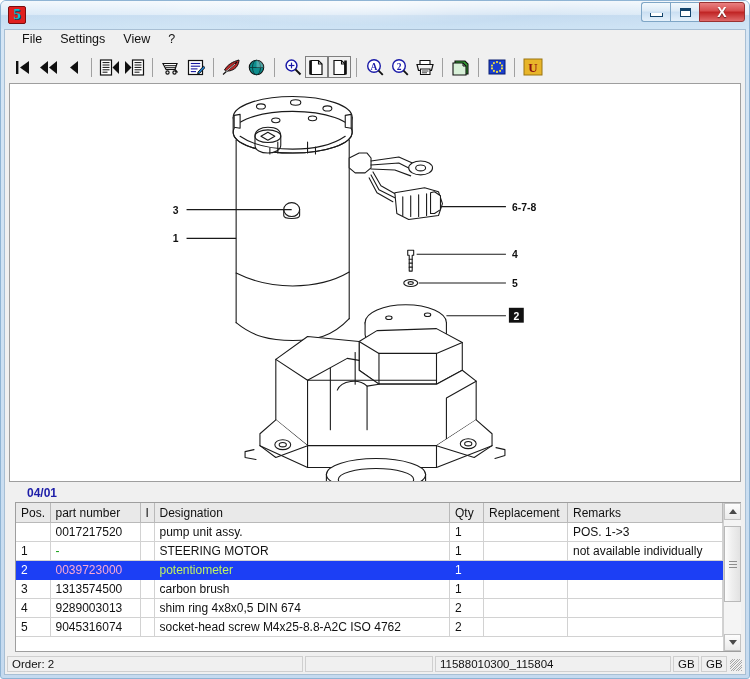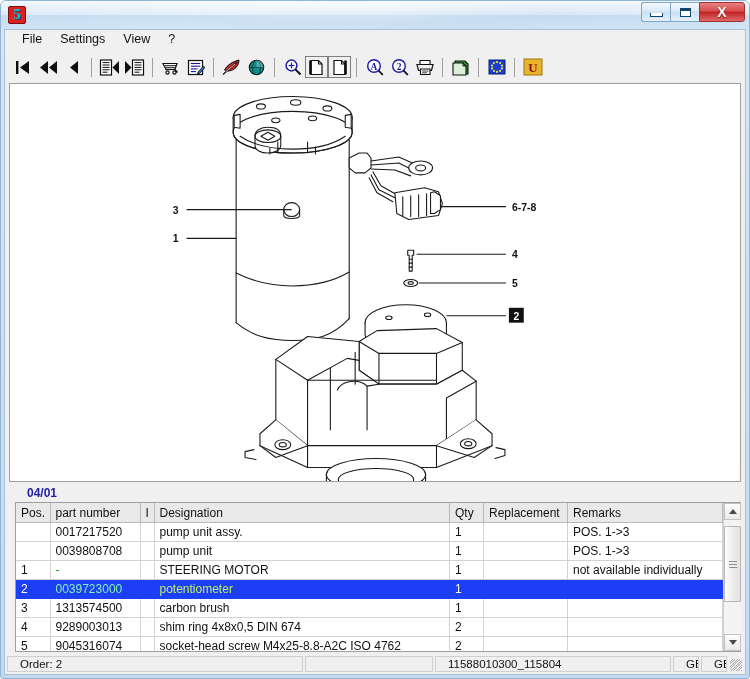--- a/index.html
+++ b/index.html
@@ -242,21 +242,21 @@
     padding: 0px 0 0px 5px;
     height: 18px;
     color: #111;
     white-space: nowrap;
     overflow: hidden;
     text-overflow: clip;
   }
   td.pn { color: #11a011; }
   td.pn.dash { color: #11a011; }
   tr.sel td { background: #1c3ff5; color: #ffffff; border-right-color:#1c3ff5; border-bottom-color:#1c3ff5; }
-  tr.sel td.pn { color: #86efac; }
+  tr.sel td.pn { color: #f9a8d4; }
   tr.sel td.designation { color:#bef264; }
   .c-pos { width: 34px; }
   .c-pn { width: 90px; }
   .c-i { width: 14px; }
   .c-des { width: auto; }
   .c-qty { width: 34px; }
   .c-rep { width: 84px; }
   .c-rem { width: 155px; }
 
   
@@ -308,21 +308,21 @@
     font-size: 11.5px;
     color: #111;
     padding: 2px 2px;
     box-sizing: border-box;
     gap: 2px;
   }
   .sb-cell {
     border: 1px solid #cfcfcf;
     background: #f0f0f0;
     display: flex; align-items: center;
-    padding: 0 12px;
+    padding: 0 4px;
     white-space: nowrap;
     overflow: hidden;
     box-sizing: border-box;
   }
   .sb-order { flex: 0 0 296px; }
   .sb-blank { flex: 0 0 128px; }
   .sb-user  { flex: 0 0 128px; }
   .sb-doc   { flex: 1 1 auto; }
   .sb-gb    { flex: 0 0 26px; justify-content: flex-start; }
   .sb-grip {
@@ -728,29 +728,20 @@
             <tr>
               <td></td>
               <td class="pn">0017217520</td>
               <td></td>
               <td class="designation">pump unit assy.</td>
               <td>1</td>
               <td></td>
               <td>POS. 1-&gt;3</td>
             </tr>
             <tr>
-              <td></td>
-              <td class="pn">0039808708</td>
-              <td></td>
-              <td class="designation">pump unit</td>
-              <td>1</td>
-              <td></td>
-              <td>POS. 1-&gt;3</td>
-            </tr>
-            <tr>
               <td>1</td>
               <td class="pn dash">-</td>
               <td></td>
               <td class="designation">STEERING MOTOR</td>
               <td>1</td>
               <td></td>
               <td>not available individually</td>
             </tr>
             <tr class="sel">
               <td>2</td>

